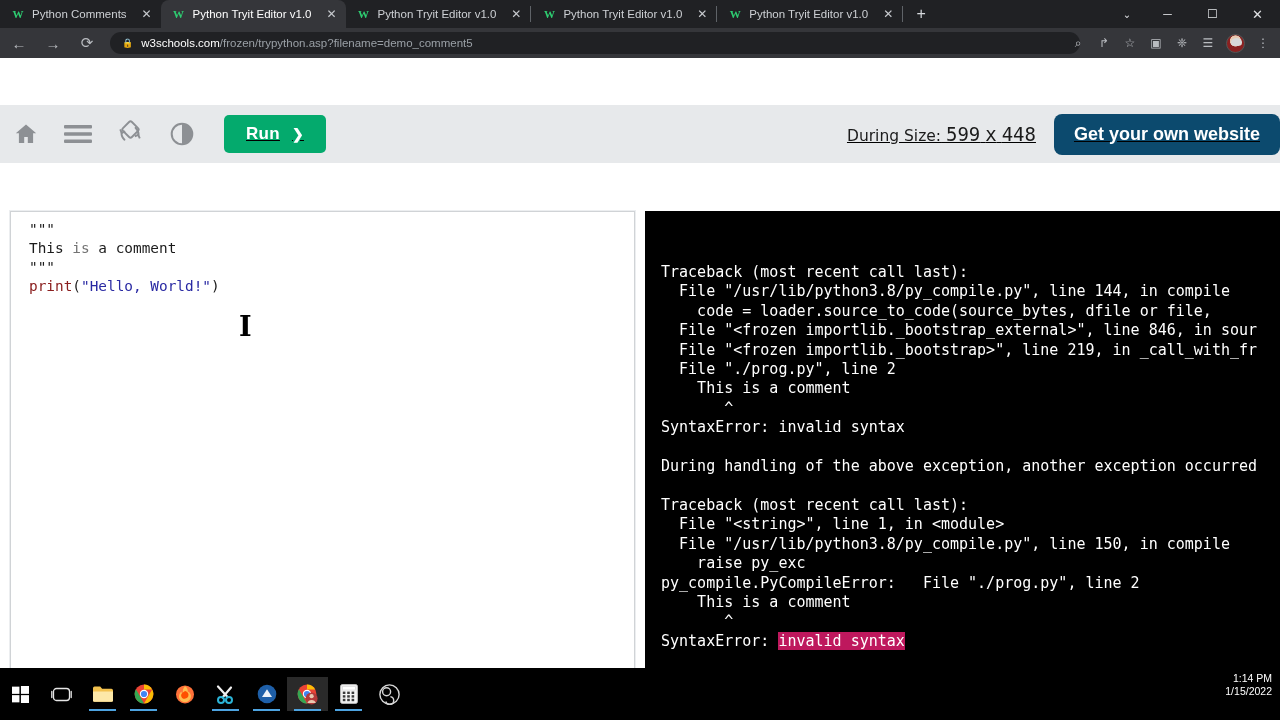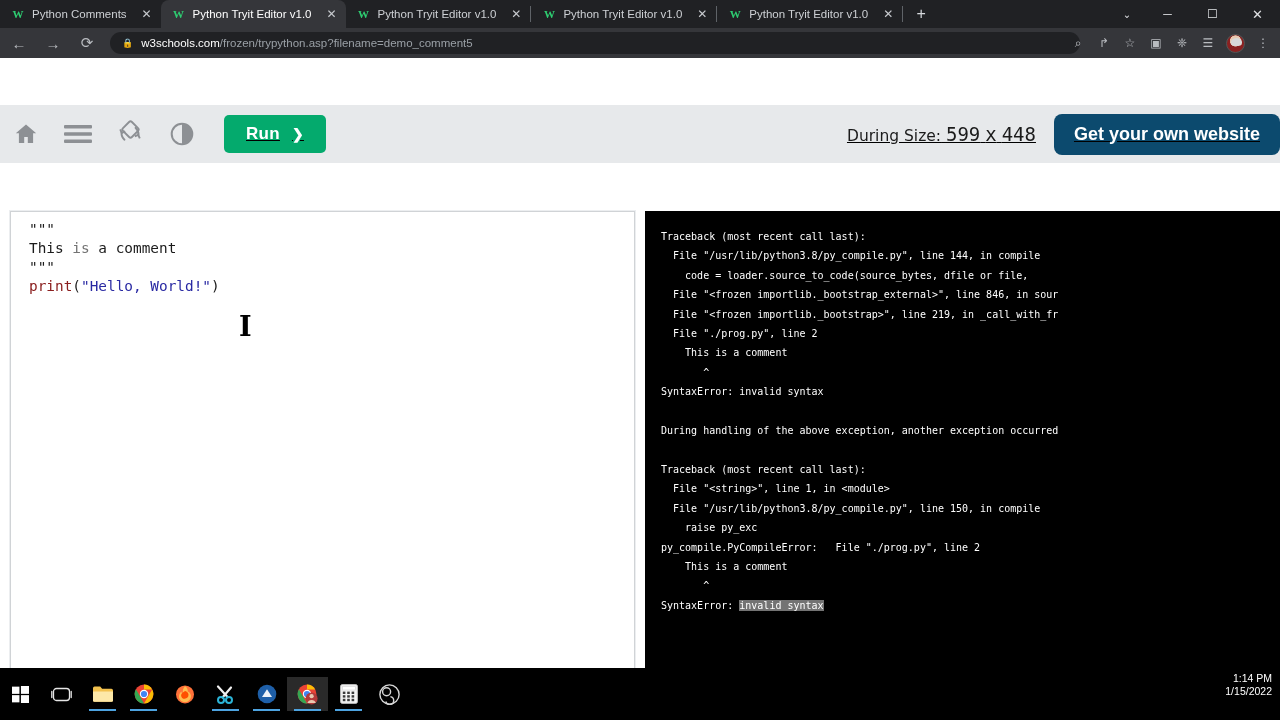--- a/index.html
+++ b/index.html
@@ -169,25 +169,26 @@
 
   .outpane {
     position: absolute; left: 645px; top: 211px;
     width: 635px; height: 466px;
     background: #000000;
     overflow: hidden;
   }
   .outtext {
     padding: 16px 10px 0 16px;
     font-family: "DejaVu Sans Mono", monospace;
-    font-size: 10px; line-height: 19.4px;
+    font-size: 15px; line-height: 19.4px;
     color: #ffffff;
     white-space: pre;
-  }
-  .hl { background: #737373; color: #ffffff; }
+    margin-top: 36px;
+  }
+  .hl { background: #be185d; color: #ffffff; }
 
   .ibeam {
     position: absolute; left: 239px; top: 312px;
     width: 12px; height: 30px;
     color: #000; font-family: "DejaVu Serif", serif;
     font-size: 27px; line-height: 30px; font-weight: 600;
   }
 
   
   .taskbar {

